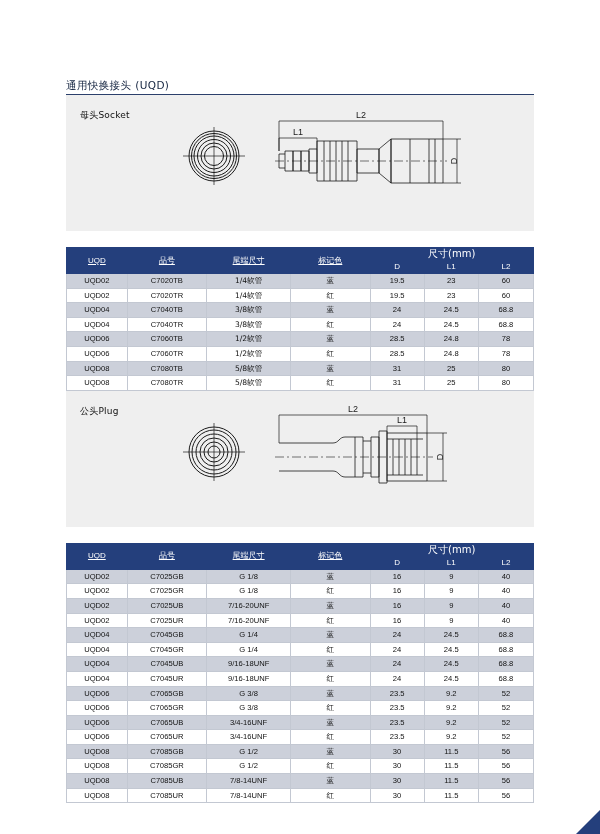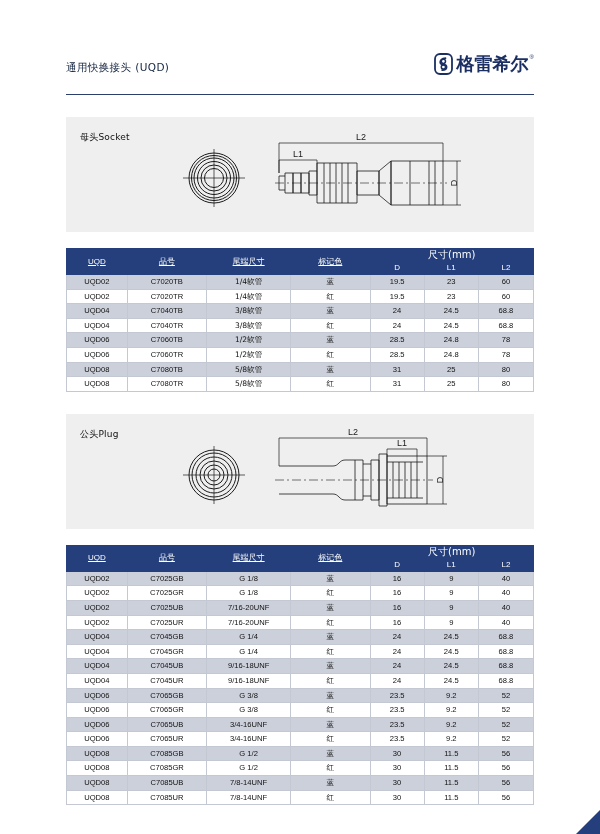--- a/index.html
+++ b/index.html
@@ -21,21 +21,21 @@
     box-sizing: border-box;
     padding: 0 66px;
   }
 
   
   .page-header {
     position: relative;
     height: 52px;
     padding-top: 38px;
     display: flex;
-    align-items: center;
+    align-items: flex-end;
     justify-content: space-between;
   }
   .header-title {
     font-size: 10.5px;
     color: #13233f;
     letter-spacing: .4px;
     line-height: 1;
     padding-top: 7px;
   }
   .logo {
@@ -70,22 +70,21 @@
   }
   .header-rule {
     height: 1px;
     background: #2b3f6b;
     margin-top: 4px;
   }
 
   
   .panel {
     background: #efefef;
-    margin-top: 22px;
-    height: 115px;
+    height: 136px;
     position: relative;
   }
   .panel-label {
     position: absolute;
     left: 14px;
     top: 14px;
     font-size: 9px;
     color: #111;
     letter-spacing: .2px;
   }
@@ -145,32 +144,20 @@
     clip-path: polygon(100% 0, 100% 100%, 0 100%);
   }
 </style>
 </head>
 <body>
 
 <div class="page">
 
   <div class="page-header">
     <div class="header-title cjk">通用快换接头 (UQD)</div>
-    <div class="logo">
-      <svg class="logo-mark" viewBox="0 0 19 22">
-        <rect x="1" y="1" width="17" height="20" rx="5" fill="none" stroke="#1b2f63" stroke-width="1.8"></rect>
-        <path d="M11.5 5.2 C7.5 5.2 6.2 7.4 6.2 9.1 C6.2 10.8 7.6 11.6 9.4 11.6 C11.2 11.6 12.6 12.4 12.6 14.1 C12.6 15.8 11.3 17.2 8.2 17.2" fill="none" stroke="#1b2f63" stroke-width="1.7" stroke-linecap="round"></path>
-        <circle cx="9.4" cy="8.3" r="2.1" fill="none" stroke="#1b2f63" stroke-width="1.5"></circle>
-        <circle cx="9.4" cy="14.0" r="2.1" fill="none" stroke="#1b2f63" stroke-width="1.5"></circle>
-      </svg>
-      <div class="logo-text-wrap">
-        <span class="logo-text cjk">格雷希尔</span>
-        <span class="logo-reg">®</span>
-      </div>
-    </div>
   </div>
   <div class="header-rule"></div>
 
   <div class="panel">
     <div class="panel-label cjk">母头Socket</div>
 
     <svg class="endview" width="80" height="62" viewBox="0 0 80 62">
       <g fill="none" stroke="#1a1a1a" stroke-width="1">
         <circle cx="40" cy="31" r="25"></circle>
         <circle cx="40" cy="31" r="22.5"></circle>

